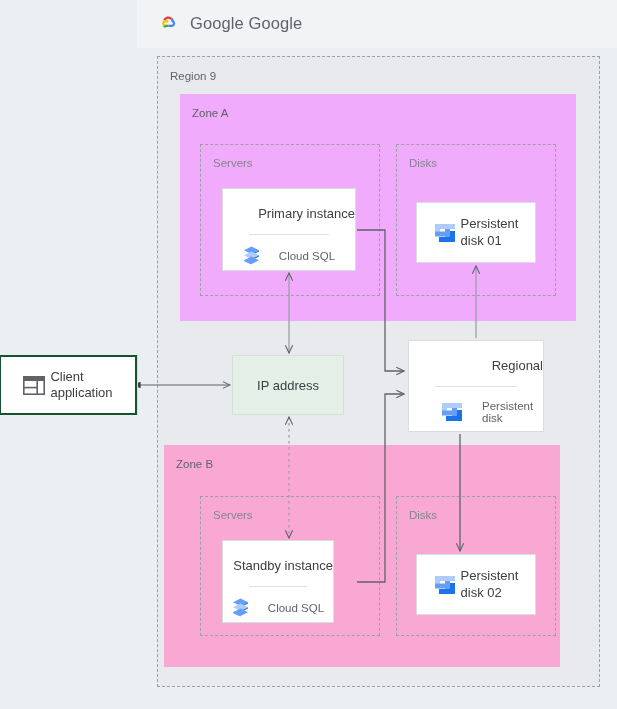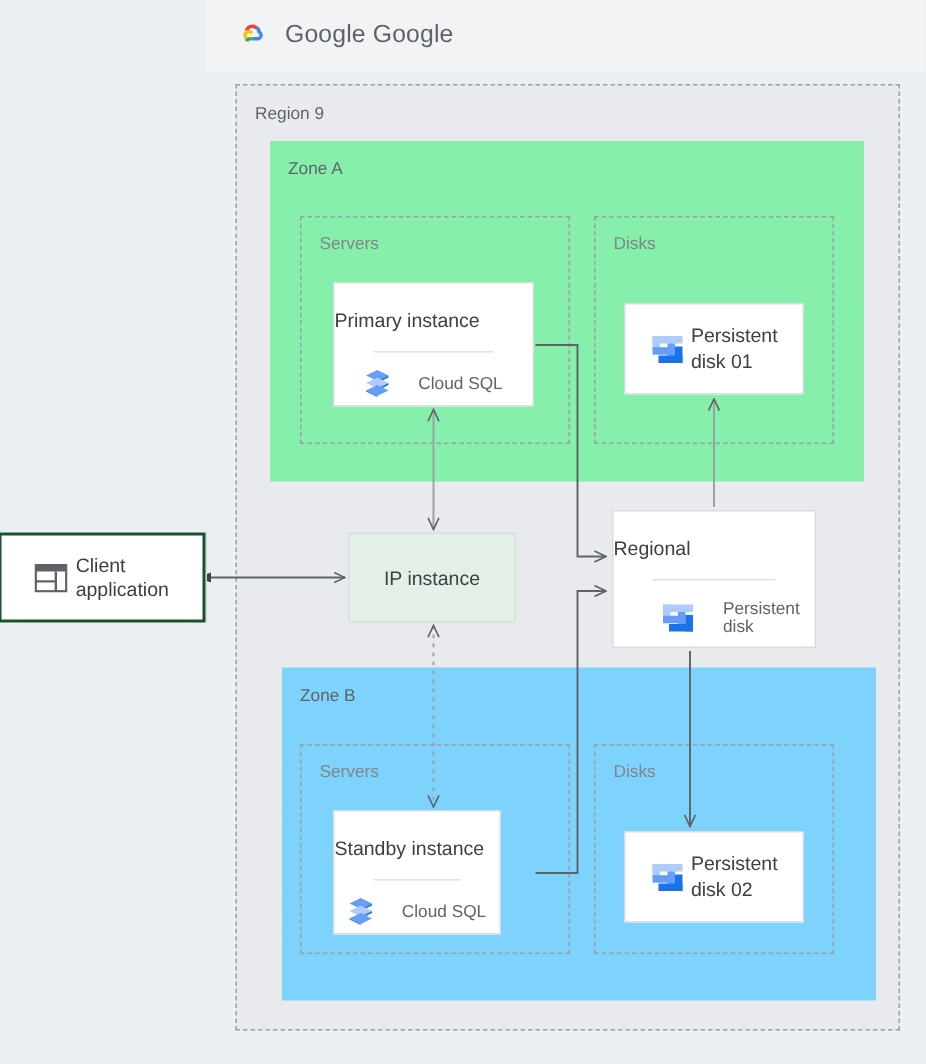--- a/index.html
+++ b/index.html
@@ -30,41 +30,41 @@
     position:absolute;left:157px;top:56px;width:443px;height:631px;
     border:1px dashed #9aa0a6;background:#e8eaed;box-sizing:border-box;
   }
   .region-label{
     position:absolute;left:12px;top:13px;font-size:11.5px;color:#5f6368;
   }
 
   .zone{
     position:absolute;box-sizing:border-box;
   }
-  .zone-a{left:180px;top:94px;width:396px;height:227px;background:#86efac;}
-  .zone-b{left:188px;top:445px;width:396px;height:222px;background:#7dd3fc;}
+  .zone-a{left:180px;top:94px;width:396px;height:227px;background:#f0abfc;}
+  .zone-b{left:164px;top:445px;width:396px;height:222px;background:#f9a8d4;}
   .zone-label{position:absolute;left:12px;top:13px;font-size:11.5px;color:#5f6368;}
 
   .group{
     position:absolute;box-sizing:border-box;border:1px dashed #9aa0a6;
   }
   .group-label{position:absolute;left:12px;top:12px;font-size:11.5px;color:#80868b;}
 
   .g-srv-a{left:200px;top:144px;width:180px;height:152px;}
   .g-dsk-a{left:396px;top:144px;width:160px;height:152px;}
   .g-srv-b{left:200px;top:496px;width:180px;height:140px;}
   .g-dsk-b{left:396px;top:496px;width:160px;height:140px;}
 
   
   .card{
     position:absolute;box-sizing:border-box;
     background:#ffffff;border:1px solid #dadce0;
   }
   .card-title{
-    text-align:left;font-size:13px;color:#3c4043;
+    text-align:right;font-size:13px;color:#3c4043;
     padding-top:17px;
   }
   .card-rule{
     height:1px;background:#e0e0e0;margin:13px 26px 0 26px;
   }
   .card-sub{
     display:flex;align-items:center;justify-content:center;gap:19px;
     margin-top:11px;font-size:11.5px;color:#5f6368;
   }
   .icon{display:block;flex:0 0 auto;}
@@ -188,21 +188,21 @@
         <line x1="0.8" y1="11.6" x2="14.2" y2="11.6" stroke="#5f6368" stroke-width="1.6"></line>
       </svg>
       <div class="inline-label">
         <div>Client</div>
         <div>application</div>
       </div>
     </div>
   </div>
 
   <div class="card n-ip">
-    <div class="plain-center">IP instance</div>
+    <div class="plain-center">IP address</div>
   </div>
 
   <div class="card n-primary">
     <div class="card-title">Primary instance</div>
     <div class="card-rule"></div>
     <div class="card-sub">
       <svg class="icon" width="17" height="19" viewBox="0 0 17 19">
         <path d="M8.5 0.6 L16 4.3 L8.5 8 L1 4.3 Z" fill="#669df6"></path>
         <path d="M8.5 8 L16 4.3 L16 5.6 L8.5 9.3 Z" fill="#1a73e8"></path>
         <path d="M8.5 5.6 L16 9.3 L8.5 13 L1 9.3 Z" fill="#aecbfa"></path>

